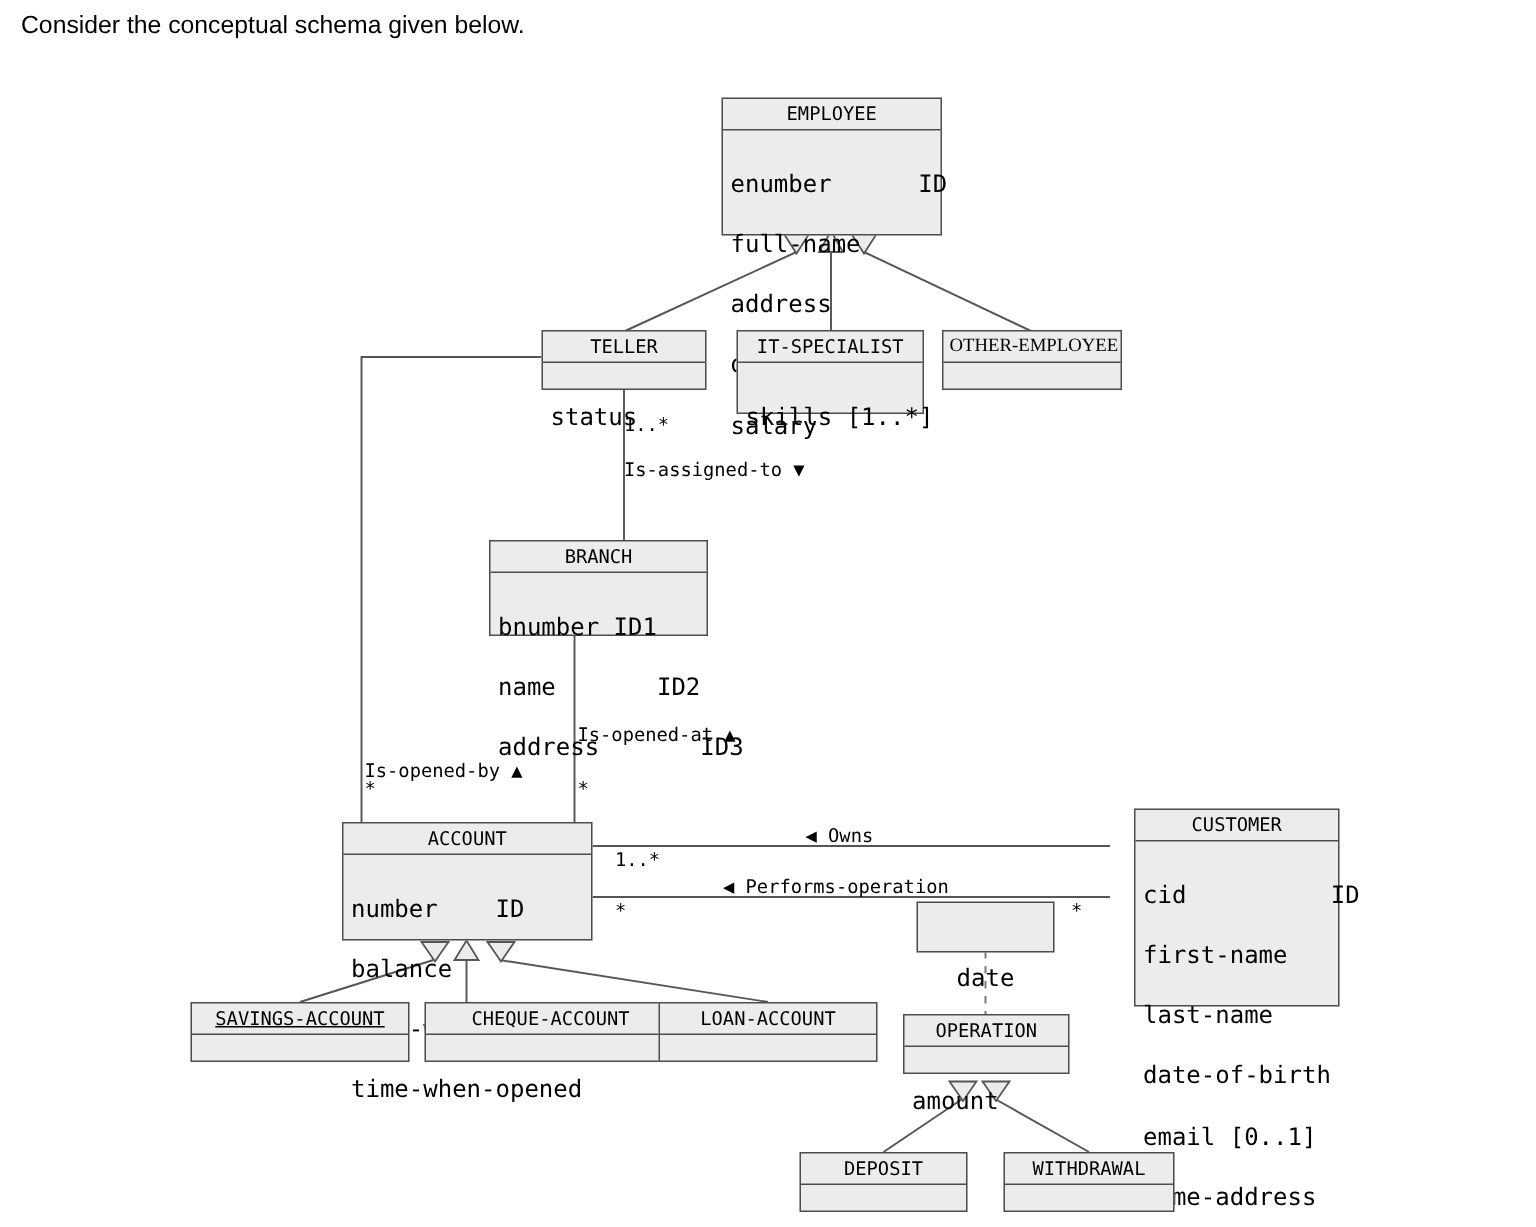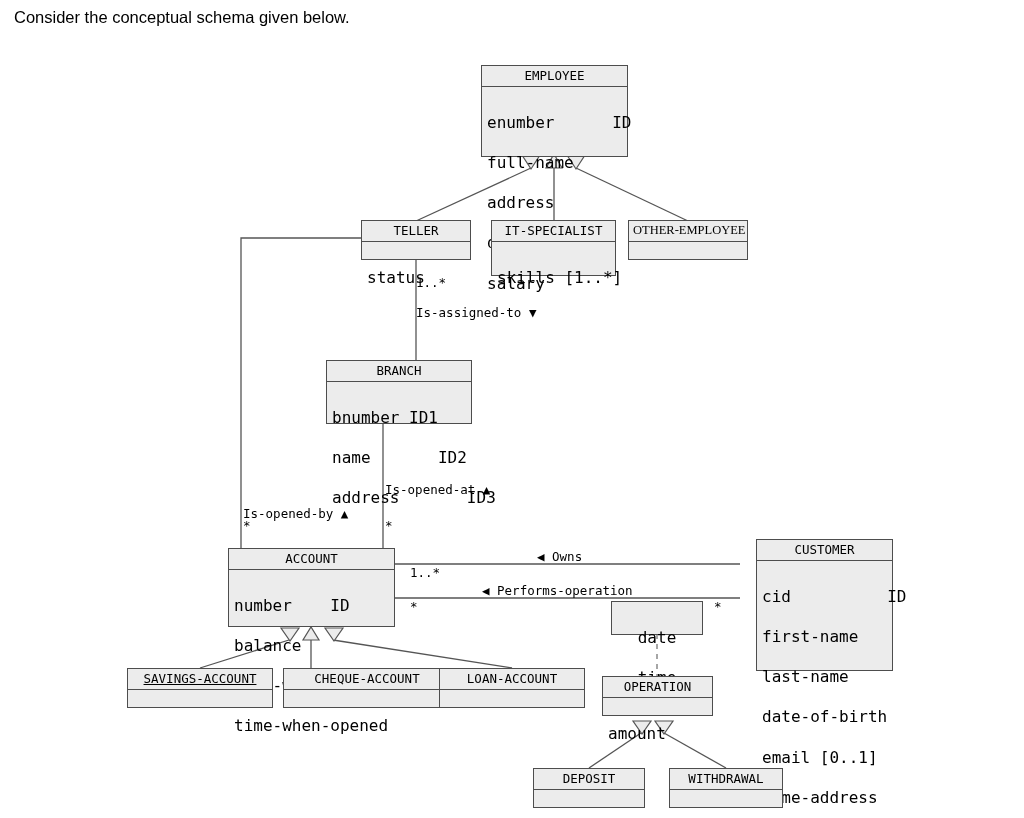--- a/index.html
+++ b/index.html
@@ -217,21 +217,21 @@
     <div>cid          ID</div>
     <div>first-name</div>
     <div>last-name</div>
     <div>date-of-birth</div>
     <div>email [0..1]</div>
     <div>home-address</div>
   </div>
 </div>
 
 <div class="uml-box" style="left:611px; top:601px; width:92px; height:34px;">
-  <div class="uml-attrs centered" style="padding-top:2px;">
+  <div class="uml-attrs centered" style="padding-top:16px;">
     <div>date</div>
     <div>time</div>
   </div>
 </div>
 
 <div class="uml-box" style="left:602px; top:676px; width:111px; height:40px;">
   <div class="uml-title">OPERATION</div>
   <div class="uml-attrs">
     <div>amount</div>
   </div>

